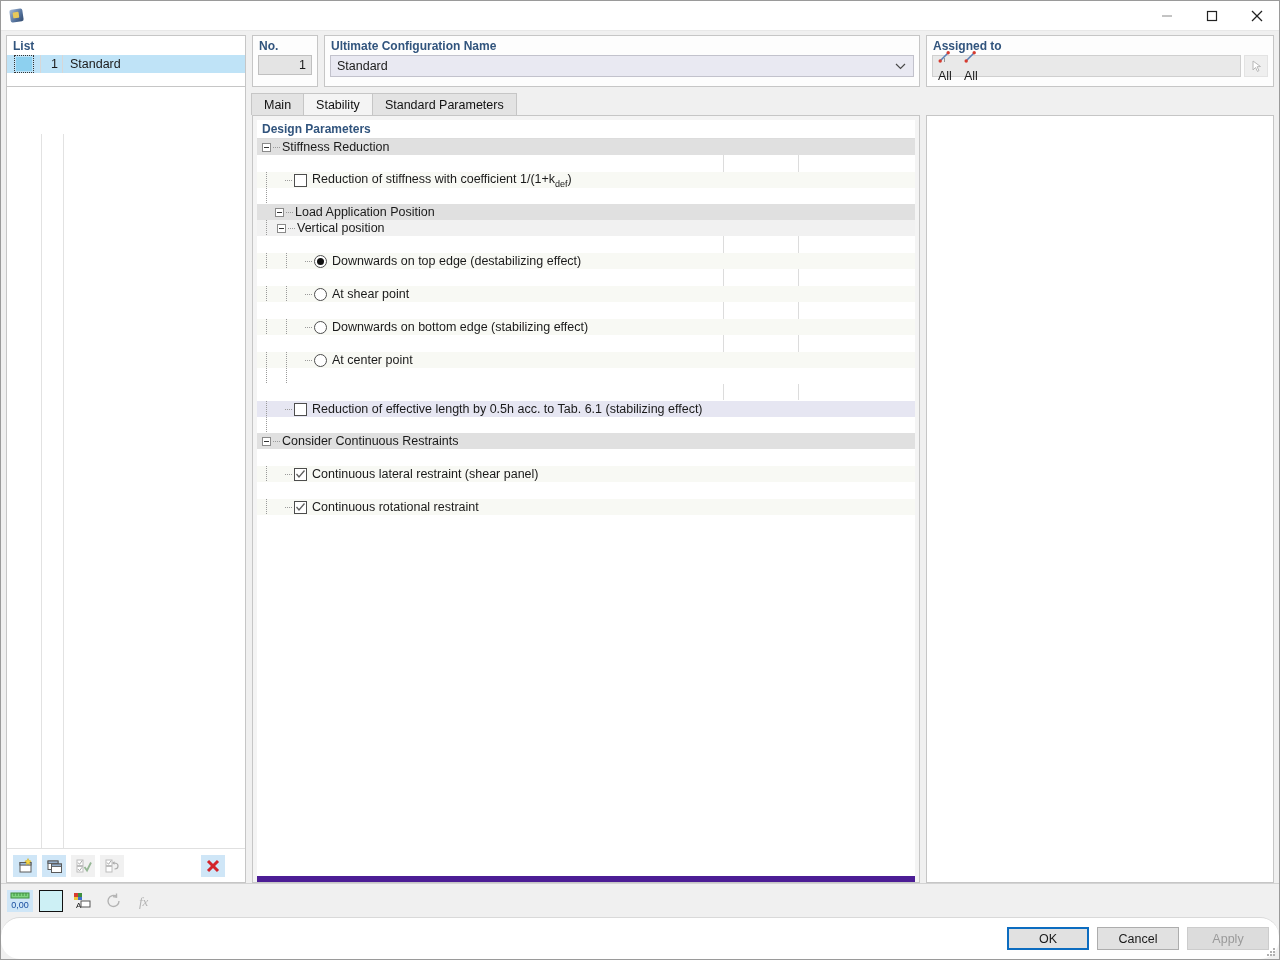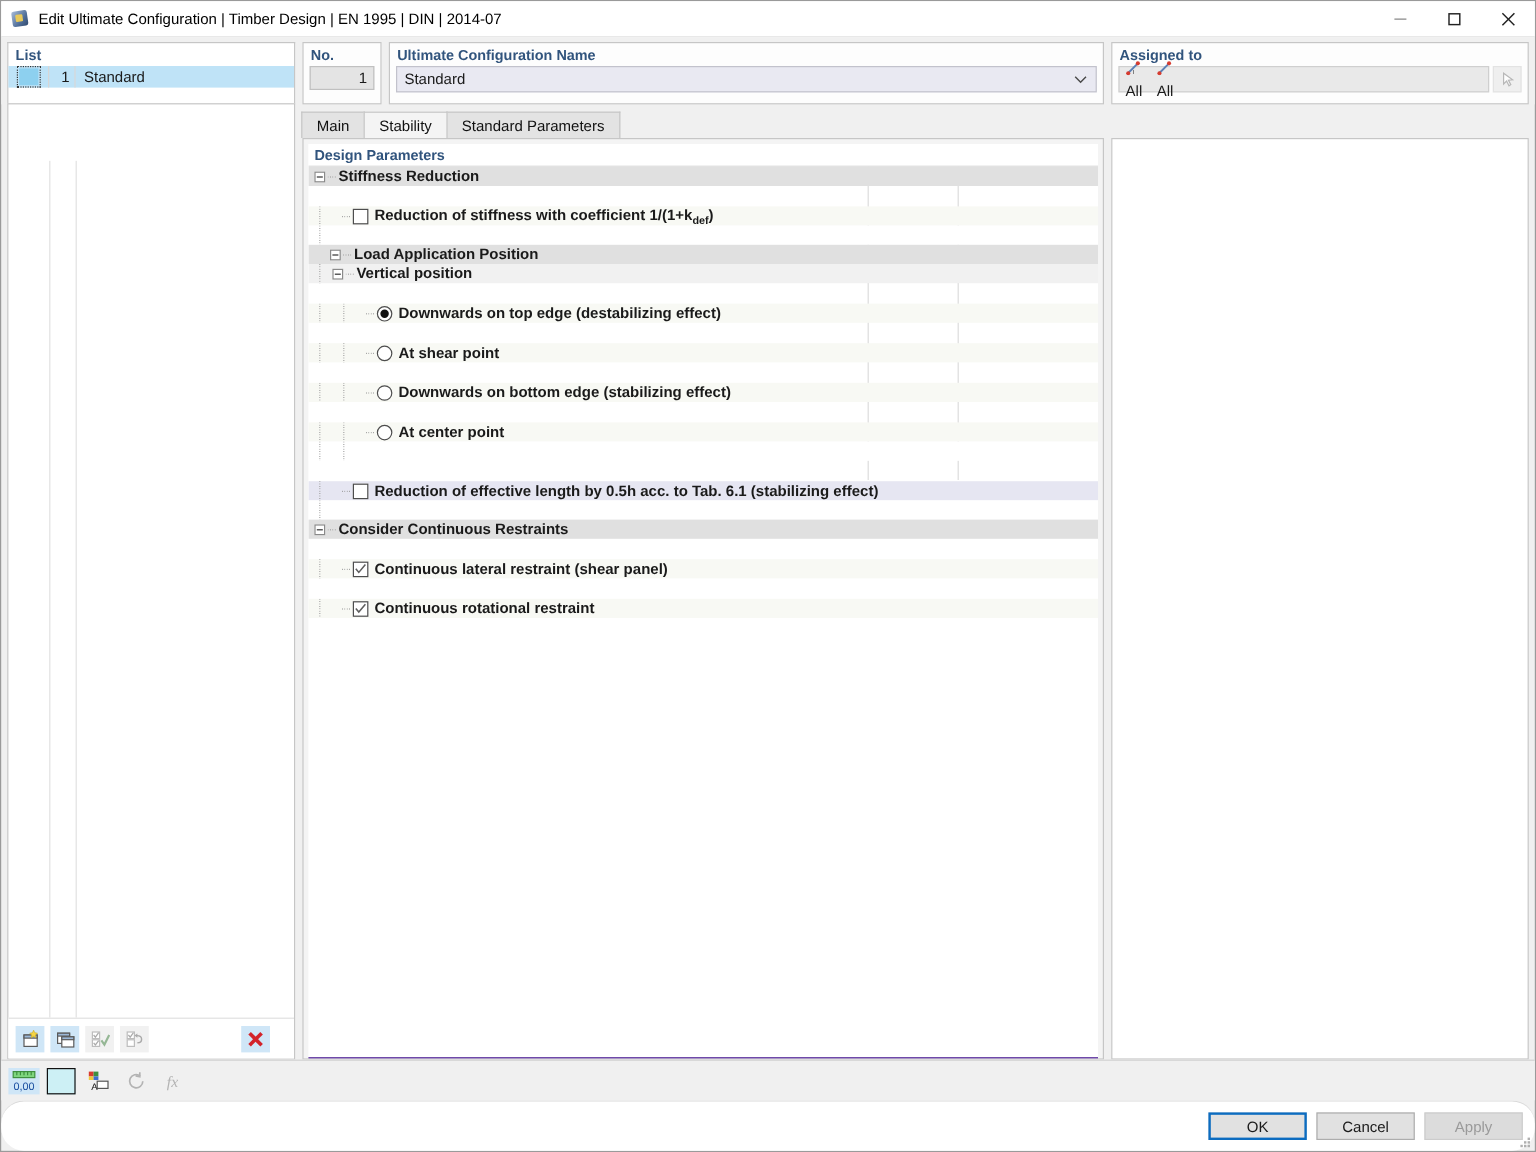--- a/index.html
+++ b/index.html
@@ -208,42 +208,42 @@
   .tbtn.del { background: #cfe6f7; margin-left: auto; margin-right: 14px; }
 
   
   .center {
     flex: 1 1 auto;
     background: #f4f4f4;
     border: 1px solid #c6c6c6;
     display: flex; flex-direction: column;
     min-width: 0;
   }
-  .grid-wrap { margin: 4px 4px 0 4px; background:#fff; flex:1 1 auto; position:relative; overflow:hidden; border-bottom: 1px solid #4c1d95;}
+  .grid-wrap { margin: 4px 4px 0 4px; background:#fff; flex:1 1 auto; position:relative; overflow:hidden; border-bottom: 6px solid #4c1d95;}
   .sec-title {
     color: #31547d; font-weight: bold; font-size: 12px;
     padding: 2px 0 2px 5px;
     background: #fff;
     border-bottom: 1px solid #dcdcdc;
   }
   .rows { position: relative; }
   .row {
     height: 16px;
     display: flex; align-items: center;
     position: relative;
     font-size: 12.5px;
     white-space: nowrap;
   }
   .row.group { background: #e0e0e0; }
   .row.sub { background: #f1f1f1; }
   .row.item { background: #f8f9f4; margin-top: 17px; }
   .row.item.hl { background: #e6e6f2; }
   .row.spacer { background: #ffffff; }
   .vline { position: absolute; top: 0; bottom: 0; width: 1px; background: #dcdcdc; }
-  .lbl { position: relative; z-index: 1; display:flex; align-items:center;font-weight:bold; }
+  .lbl { position: relative; z-index: 1; display:flex; align-items:center; }
 
   .tree-dots {
     position: absolute; top: 0; bottom: 0; width: 1px;
     background-image: linear-gradient(to bottom,#9a9a9a 50%, transparent 50%);
     background-size: 1px 2px;
   }
   .expander {
     width: 9px; height: 9px;
     border: 1px solid #8a8a8a;
     background: #fff;
@@ -342,21 +342,20 @@
 </style>
 </head>
 <body>
 
 <div class="window">
 
   <div class="titlebar">
     <div class="title-icon">
         <div class="cube"></div>
       </div>
-    <div class="title-text">Edit Ultimate Configuration | Timber Design | EN 1995 | DIN | 2014-07</div>
     <div class="winbtns">
       <div class="winbtn">
         <svg width="12" height="12" viewBox="0 0 12 12">
             <line x1="1" y1="6" x2="11" y2="6" stroke="#888" stroke-width="1"></line>
           </svg>
       </div>
       <div class="winbtn">
         <svg width="12" height="12" viewBox="0 0 12 12">
             <rect x="1.5" y="1.5" width="9" height="9" fill="none" stroke="#222" stroke-width="1.2"></rect>
           </svg>

